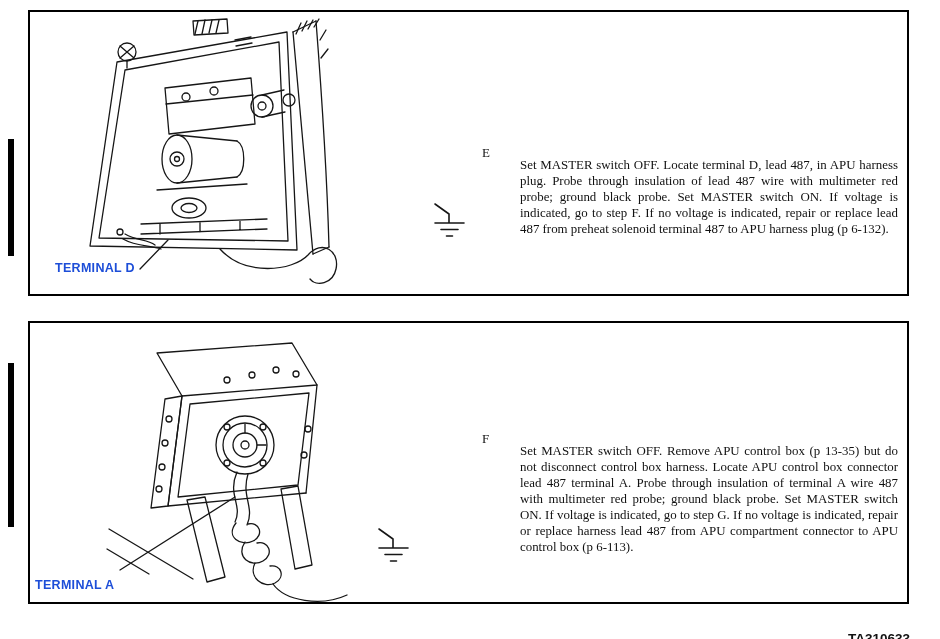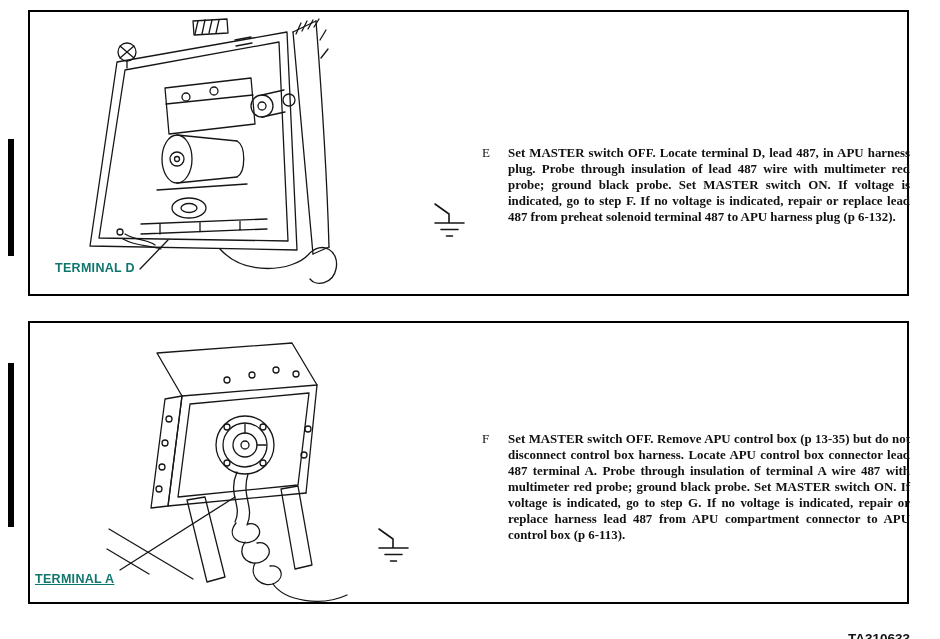--- a/index.html
+++ b/index.html
@@ -19,25 +19,25 @@
   .illus-2{left:75px;top:14px;}
 
   .ground{position:absolute;}
   .ground-1{left:398px;top:186px;}
   .ground-2{left:342px;top:200px;}
 
   .step{position:absolute;display:flex;}
   .step-1{left:452px;top:133px;width:428px;}
   .step-2{left:452px;top:108px;width:428px;}
   .step-letter{font-size:13px;flex:0 0 26px;line-height:1.24;}
-  .step-text{margin:0;font-size:12.9px;line-height:1.24;text-align:justify;font-weight:bold;}
+  .step-text{margin:12px;font-size:12.9px;line-height:1.24;text-align:justify;}
 
-  .terminal-label{position:absolute;font-family:"Liberation Sans",sans-serif;font-weight:bold;font-size:12.5px;letter-spacing:.3px;color:#0f766e;}
+  .terminal-label{position:absolute;font-family:"Liberation Sans",sans-serif;font-weight:bold;font-size:12.5px;letter-spacing:.3px;color:#1d4ed8;}
   .label-1{left:25px;top:249px;}
-  .label-2{left:5px;top:249px;text-decoration:underline;}
+  .label-2{left:5px;top:255px;}
 
   .figure-number{position:absolute;right:30px;top:607px;font-family:"Liberation Sans",sans-serif;font-weight:bold;font-size:13.5px;margin-top:24px;}
 </style>
 </head>
 <body>
 
 <div class="page">
 
   <div class="change-bar bar-1"></div>
   <div class="change-bar bar-2"></div>

